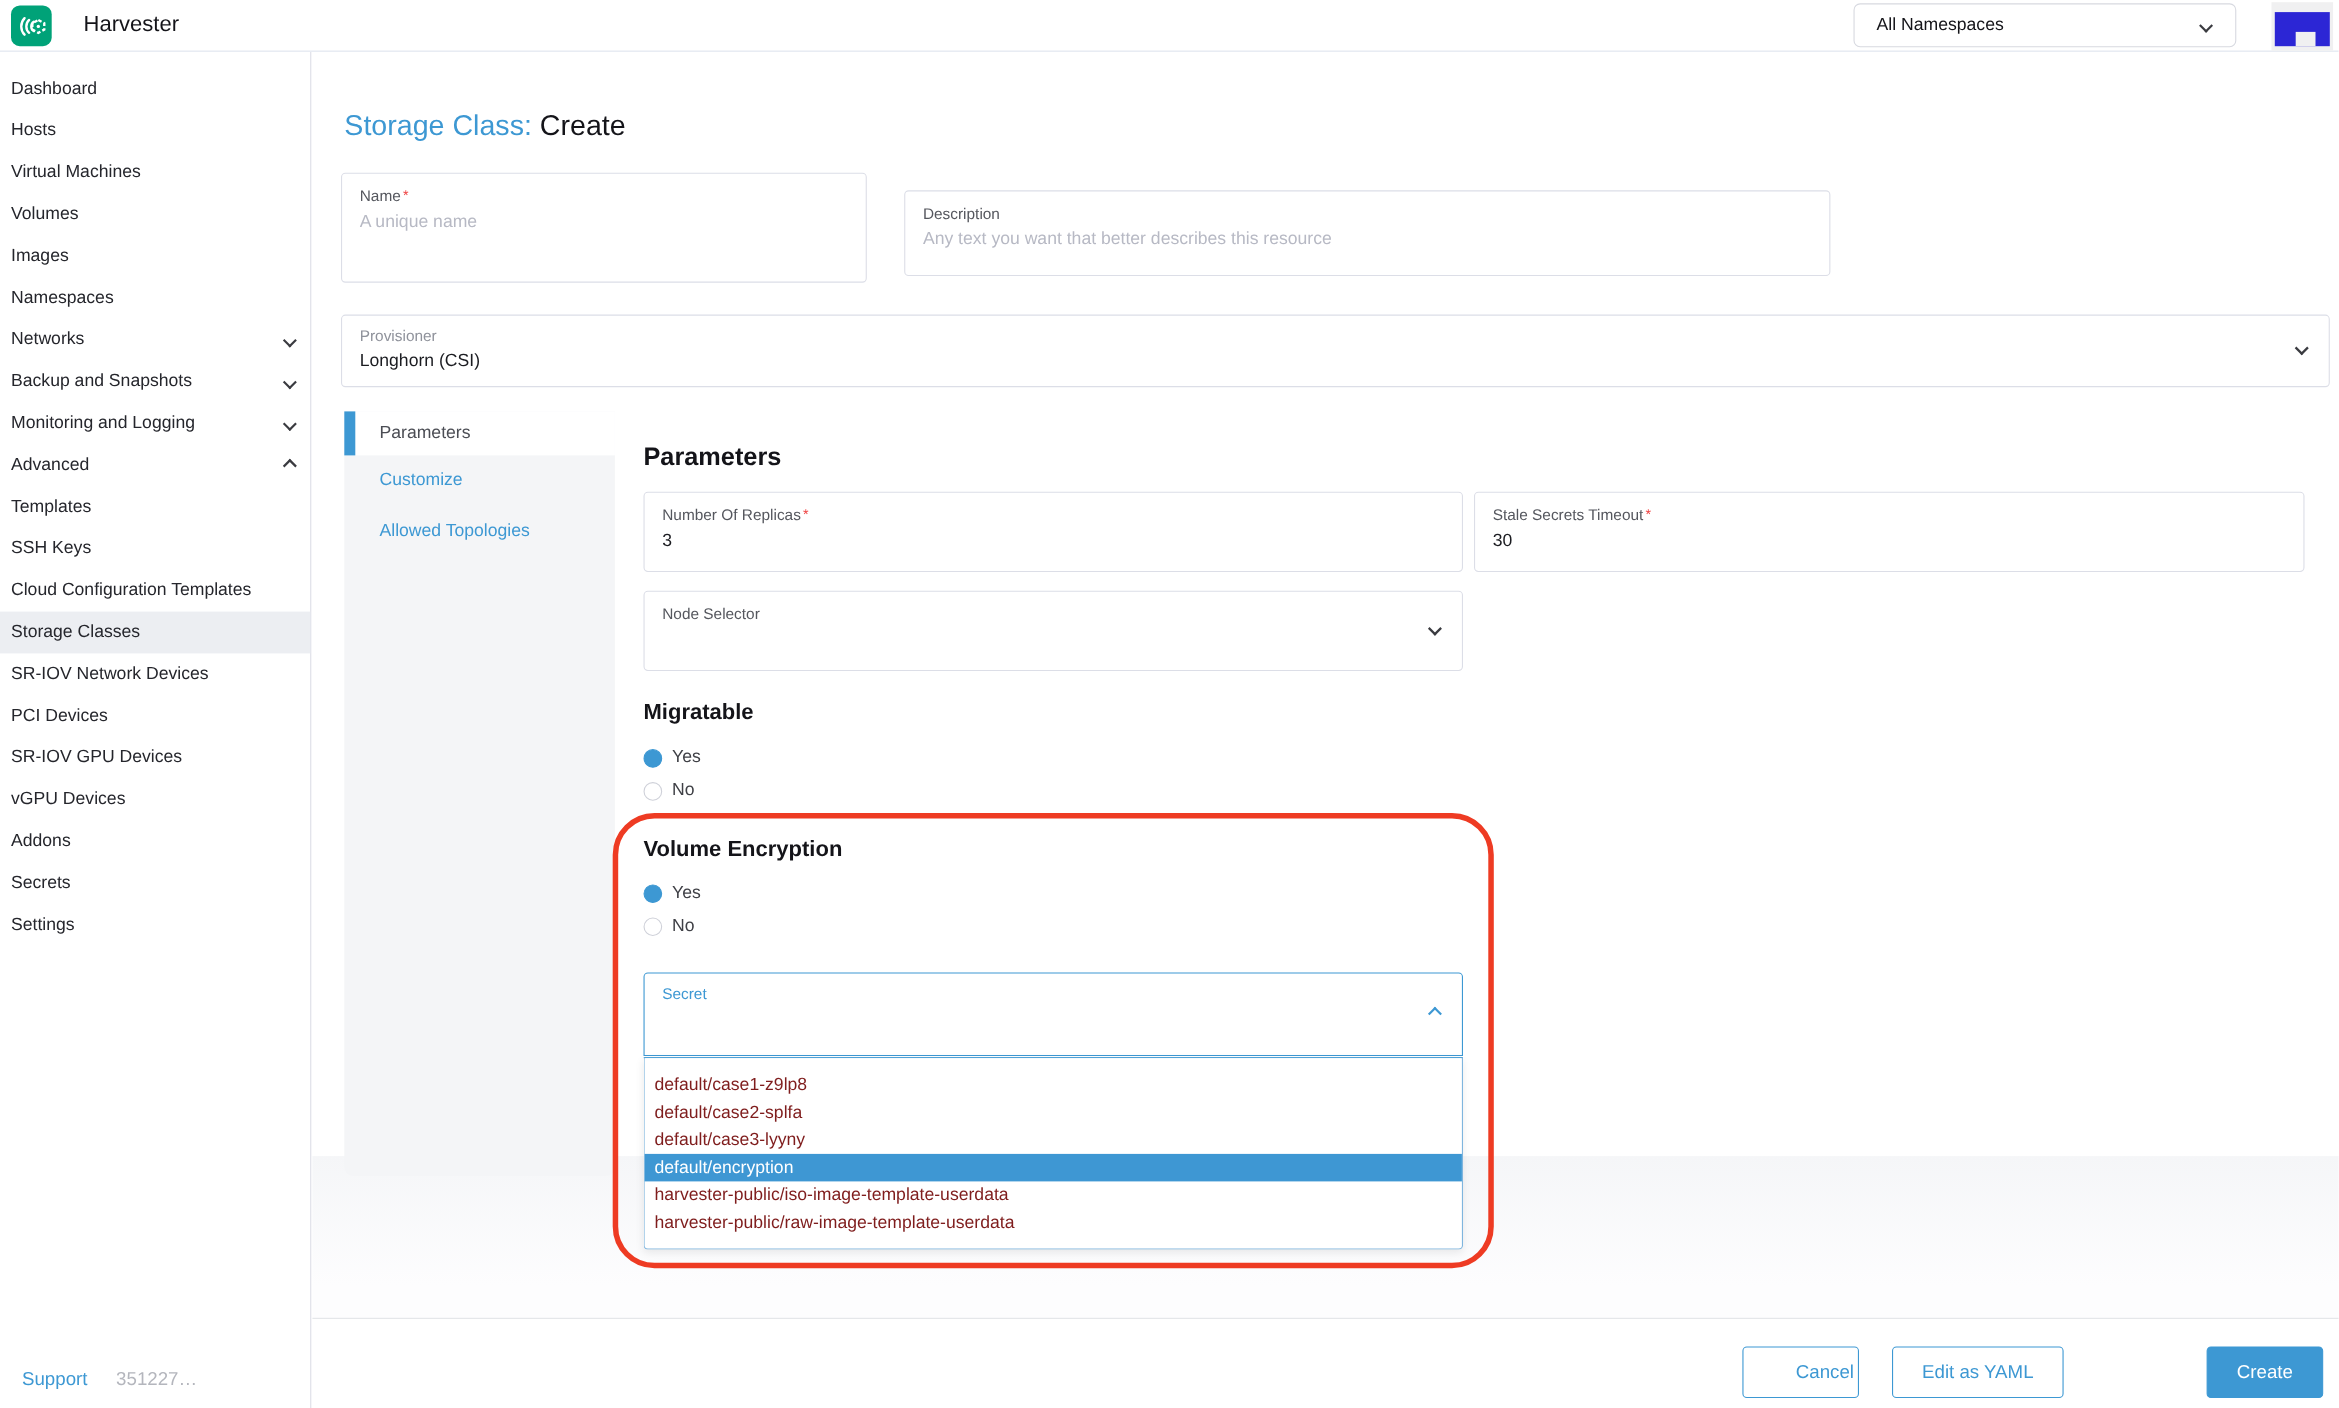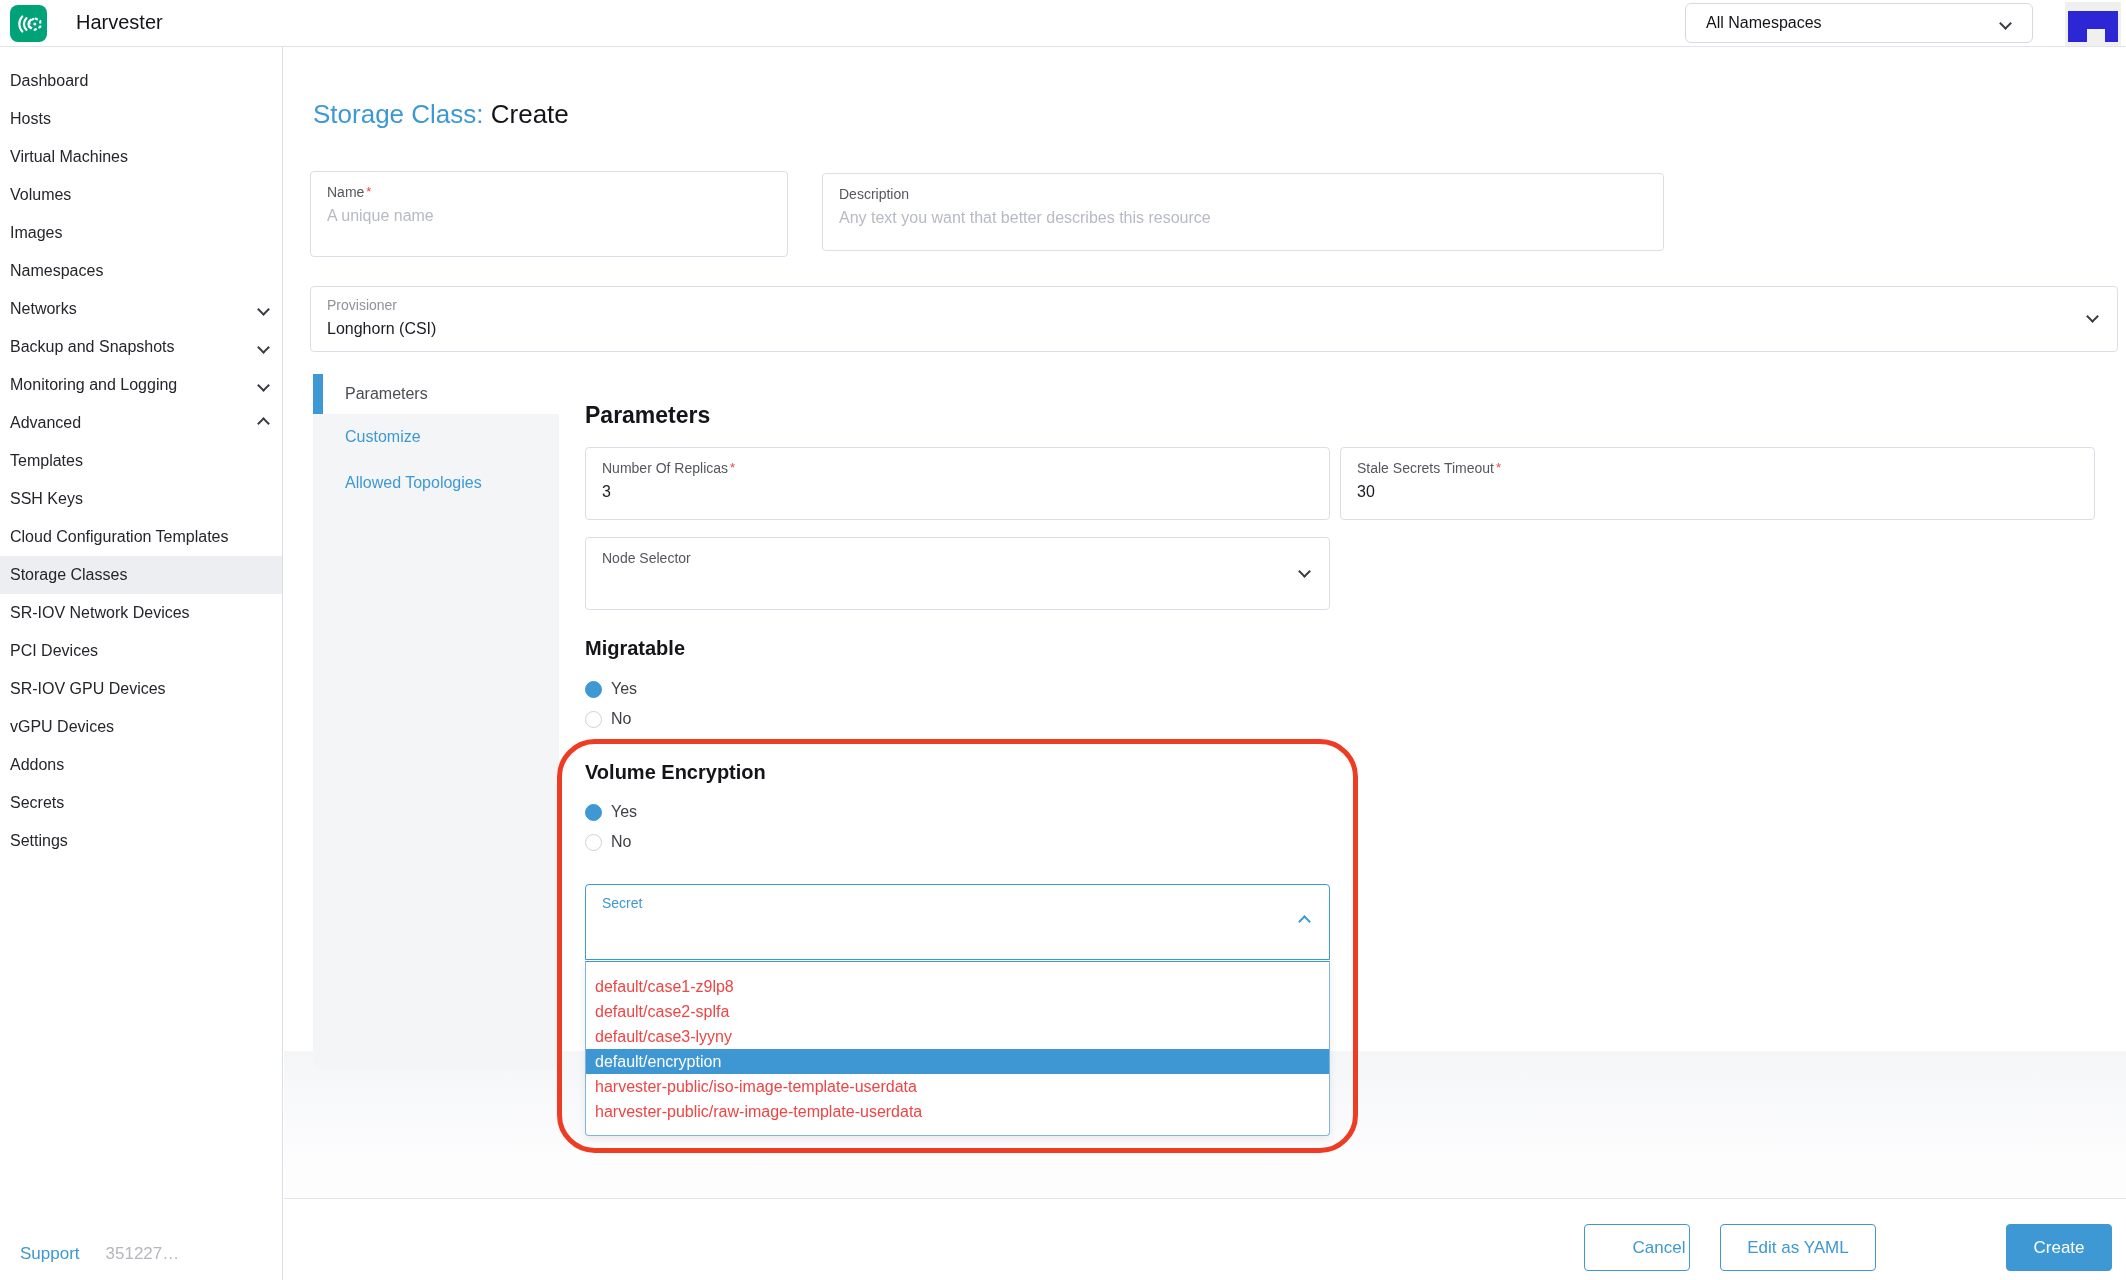--- a/index.html
+++ b/index.html
@@ -75,21 +75,21 @@
 
   
   .secret-box { position:absolute; left:301px; top:837px; width:745px; height:76px;
     border:1px solid #3d98d3; border-radius:4px 4px 0 0; background:#fff; padding:10px 16px; z-index:7; cursor:pointer; }
   .secret-box .flabel { color:#3d98d3; font-size:14px; }
   .secret-box .box-chev { position:absolute; right:20px; top:50%; margin-top:-5px; }
   .menu { position:absolute; left:301px; top:914px; width:745px; height:175px; background:#fff;
     border:1px solid #7fb5de; border-top:1px solid #3d98d3; border-radius:0 0 4px 4px;
     box-shadow:0 3px 8px rgba(0,0,0,.08); padding-top:12px; z-index:7; }
   .menu .opt { height:25px; display:flex; align-items:center; padding-left:9px; font-size:16px;
-    color:#ef4444; cursor:pointer; }
+    color:#7f1d1d; cursor:pointer; }
   .menu .opt.sel { background:#3e97d3; color:#fff; }
 
   .red-ring { position:absolute; left:273px; top:692px; width:801px; height:414px;
     border:5px solid #ee3b23; border-radius:38px; z-index:9; pointer-events:none; }
 
   
   .footer { position:absolute; left:0; right:0; bottom:0; height:82px; background:#fff;
     border-top:1px solid #e3e5e8; z-index:4; }
   .btn { position:absolute; top:25px; height:47px; border-radius:4px; font-size:17px;
     display:flex; align-items:center; justify-content:center; cursor:pointer;
@@ -202,21 +202,21 @@
   </div>
 </div>
 
 <div class="main">
 
   <div class="page-title">
     <span class="blue">Storage Class:</span>
     <span class="dark">Create</span>
   </div>
 
-  <div class="fbox" style="left:26px; top:124px; width:478px; height:86px;">
+  <div class="fbox" style="left:26px; top:110px; width:478px; height:100px;">
     <div class="flabel"><span>Name</span><span class="req">*</span></div>
     <input type="text" placeholder="A unique name" style="">
   </div>
   <div class="fbox" style="left:538px; top:126px; width:842px; height:78px;">
     <div class="flabel">Description</div>
     <input type="text" placeholder="Any text you want that better describes this resource" style="">
   </div>
 
   <div class="fbox" style="left:26px; top:239px; width:1808px; height:66px; padding-top:10px;">
     <div class="flabel" style="color:#8f929b;">Provisioner</div>

